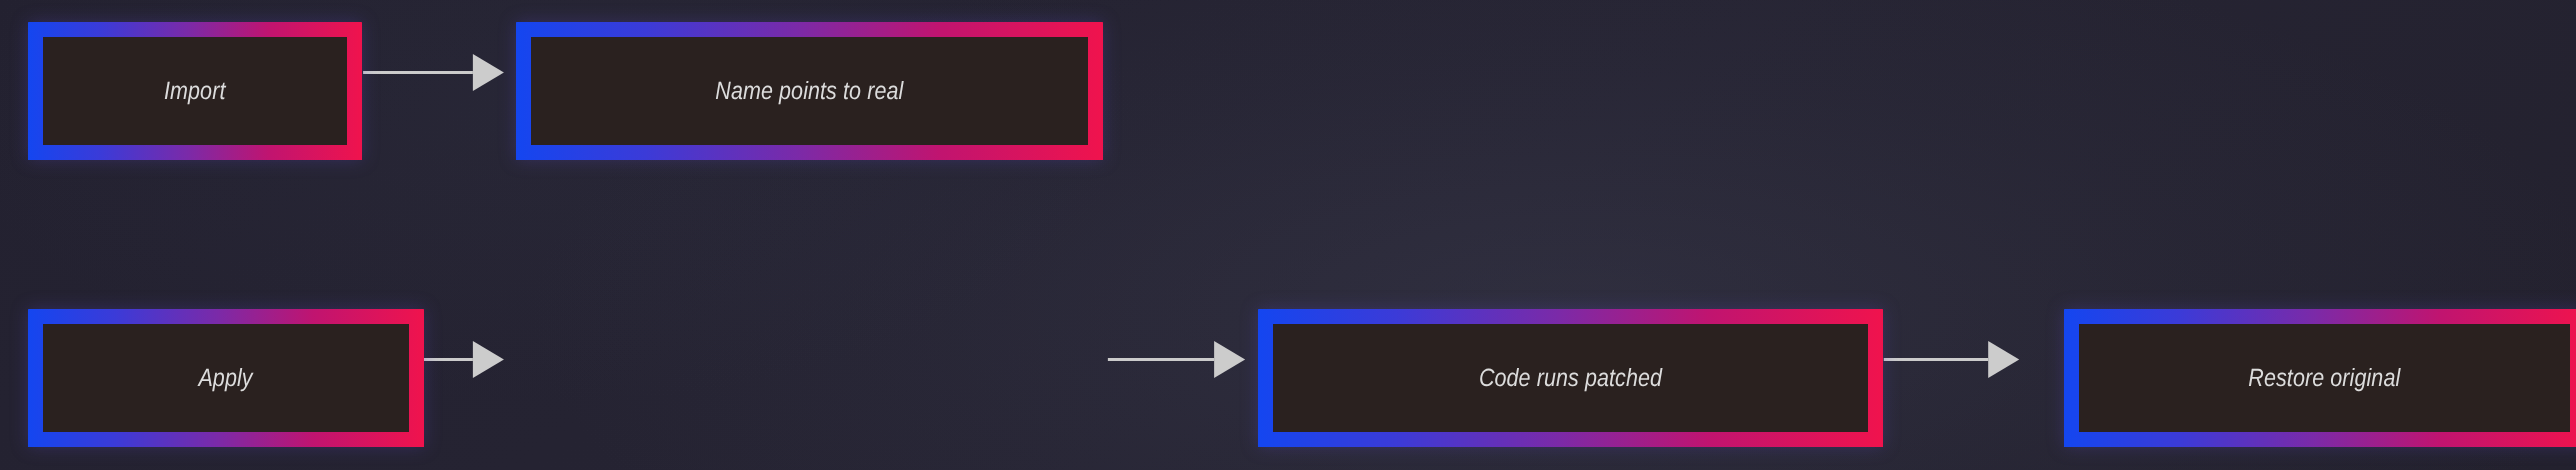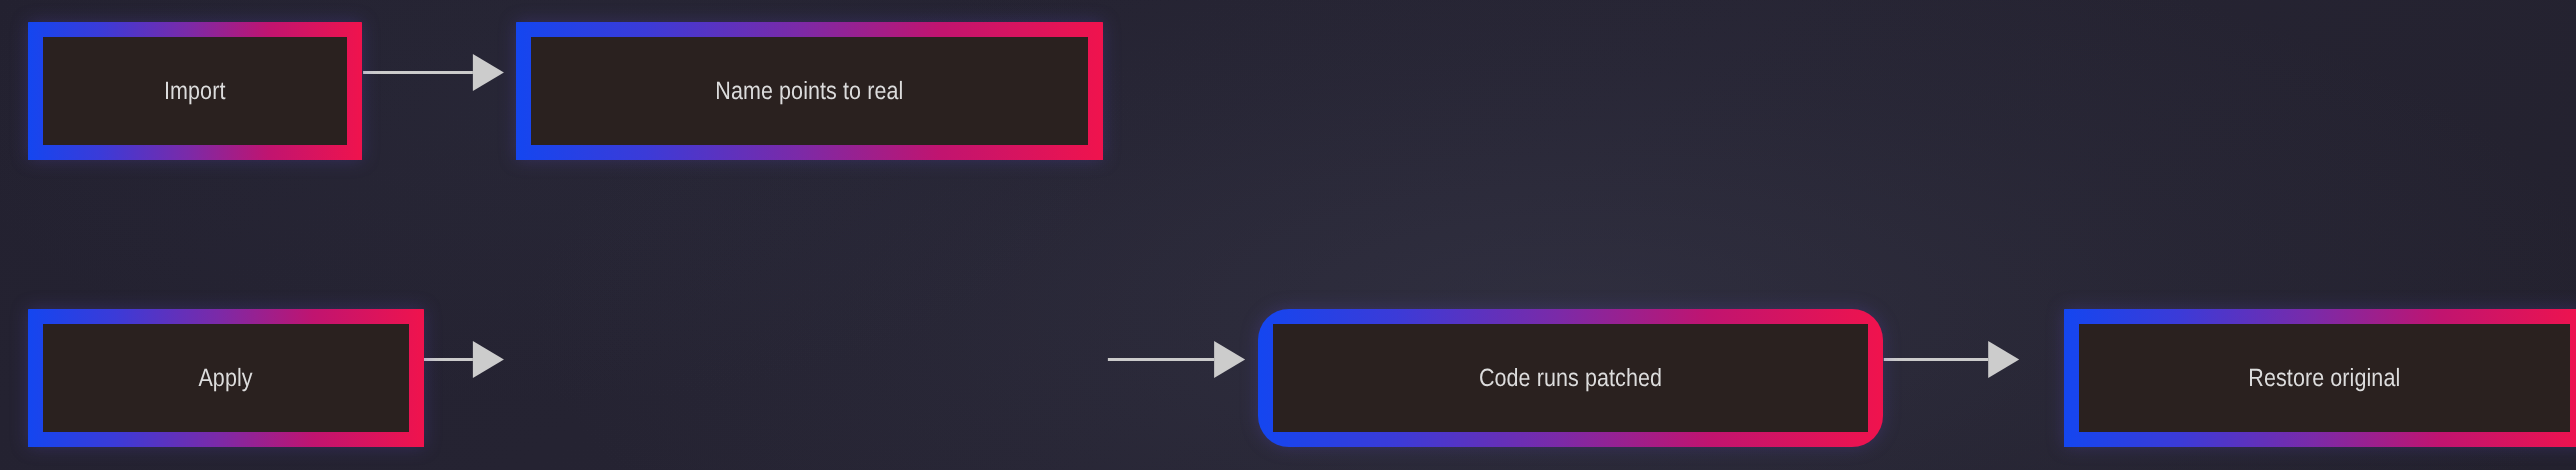--- a/index.html
+++ b/index.html
@@ -24,20 +24,21 @@
   .node {
     position: absolute;
     box-sizing: border-box;
     display: flex;
     align-items: center;
     justify-content: center;
     padding: 15px;
     border-radius: 0.6px;
     background-image: linear-gradient(90deg, #1446f0 0%, #3b3bd8 22%, #7b2aa8 48%, #c01470 72%, #f0134d 100%);
     filter: drop-shadow(0 0 8.5px rgba(90,70,190,0.30));
+    font-style: italic;
   }
   .node-inner {
     width: 100%;
     height: 100%;
     background: #2a211f;
     display: flex;
     align-items: center;
     justify-content: center;
   }
   .node-label {
@@ -86,21 +87,21 @@
       </svg></div>
     <div class="arrow" style="left: 1883px; top: 341px; width: 137px;"><svg width="137" height="37" viewBox="0 0 227 62">
         <rect x="0" y="28.5" width="175" height="5" fill="#cccccc"></rect>
         <polygon points="175,0 227,31 175,62" fill="#cccccc"></polygon>
       </svg></div>
     <div class="node" style="left: 28px; top: 309px; width: 396px; height: 138px;">
       <div class="node-inner">
         <span class="node-label">Apply</span>
       </div>
     </div>
-    <div class="node" style="left: 1258px; top: 309px; width: 625px; height: 138px; border-radius: 31px;">
+    <div class="node" style="left: 1258px; top: 309px; width: 625px; height: 138px;">
       <div class="node-inner">
         <span class="node-label">Code runs patched</span>
       </div>
     </div>
     <div class="node" style="left: 2032px; top: 309px; width: 521px; height: 138px; margin-left: 32px;">
       <div class="node-inner">
         <span class="node-label">Restore original</span>
       </div>
     </div>
   </div>

